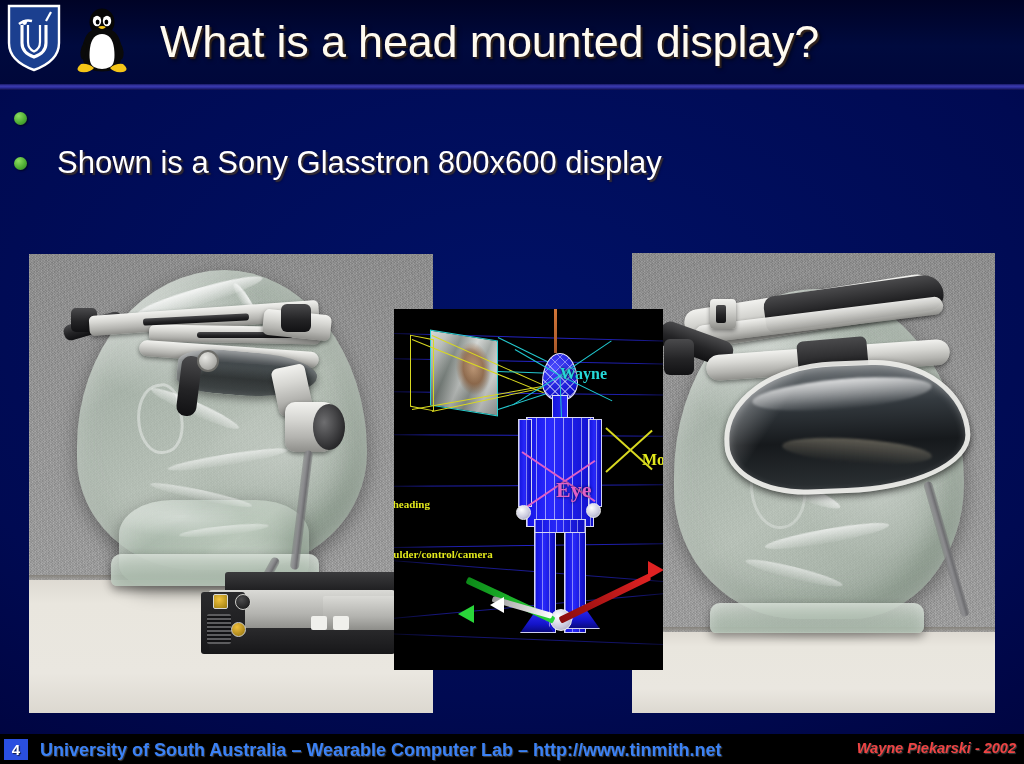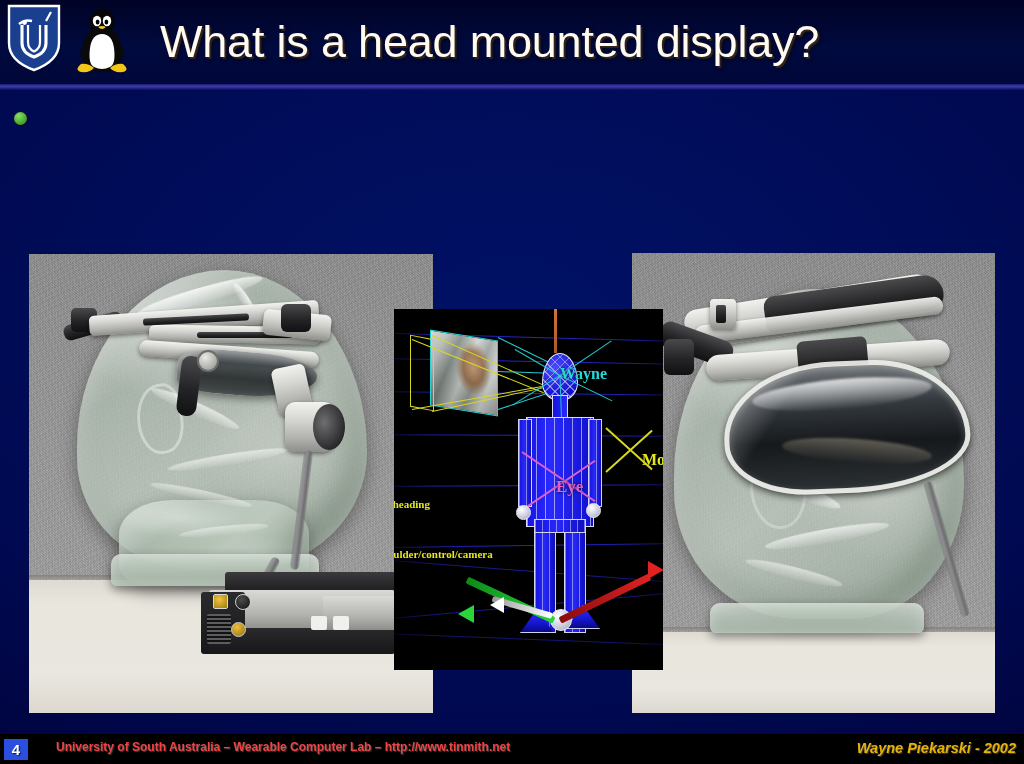--- a/index.html
+++ b/index.html
@@ -151,21 +151,21 @@
     position:absolute; height:1px;
     background:linear-gradient(to right, rgba(18,18,120,0) 0%, rgba(30,30,170,.95) 18%, rgba(36,36,200,1) 50%, rgba(30,30,170,.95) 82%, rgba(18,18,120,0) 100%);
   }
   .render-label {
     position:absolute; white-space:nowrap;
     font-family:"Liberation Serif", serif; font-weight:bold;
     text-shadow:0 0 3px rgba(0,0,0,.9);
   }
   .lbl-yellow { color:#e2e81c; font-size:11px; }
   .lbl-cyan   { color:#26d8d8; font-size:16px; }
-  .lbl-pink   { color:#e060c8; font-size:17px; }
+  .lbl-pink   { color:#e060c8; font-size:22px; }
 
   .torso {
     position:absolute;
     background:
       repeating-linear-gradient(to right, rgba(255,255,255,.55) 0 1px, rgba(255,255,255,0) 1px 9px),
       linear-gradient(to right,#1414e6 0%,#2a2aff 35%,#1010cc 100%);
     border:1px solid #dcdcf5;
   }
   .limb {
     position:absolute;
@@ -217,27 +217,27 @@
     background:#000000;
   }
   #page-num {
     position:absolute; left:4px; top:5px; width:24px; height:21px;
     background:#2a4fe0;
     color:#ffffff; font-size:15px; font-weight:bold;
     display:flex; align-items:center; justify-content:center;
     text-shadow:1px 1px 1px rgba(0,0,0,.7);
   }
   #footer-center {
-    position:absolute; left:56px; top:6px;
-    color:#ef4444; font-size:12px; font-weight:bold; white-space:nowrap;
+    position:absolute; left:40px; top:6px;
+    color:#3b82f6; font-size:18px; font-weight:bold; white-space:nowrap;
     text-shadow:1px 1px 1px rgba(90,90,90,.7);
   }
   #footer-right {
     position:absolute; right:8px; top:6px;
-    color:#eab308; font-size:14.5px; font-weight:bold; font-style:italic; white-space:nowrap;
+    color:#ef4444; font-size:14.5px; font-weight:bold; font-style:italic; white-space:nowrap;
     text-shadow:1px 1px 1px rgba(90,90,90,.7);
   }
 </style>
 </head>
 <body>
 
 <div id="slide">
 
   <div id="header"></div>
   <div id="header-rule"></div>
@@ -269,20 +269,24 @@
       <path d="M48 36 Q54 46 50 54 Q46 50 45 40 Z" fill="#0a0a0a"></path>
     </svg>
   </div>
 
   <div id="slide-title">What is a head mounted display?</div>
 
   <div id="bullets">
     <div class="bullet-row">
       <span class="bullet-dot"></span>
     </div>
+    <div class="bullet-row">
+      <span class="bullet-dot"></span>
+      <span class="bullet-text">Shown is a Sony Glasstron 800x600 display</span>
+    </div>
   </div>
 
   <div class="photo" id="photo-left">
     <div class="carpet"></div>
     <div class="table-edge" style="top:321px;"></div>
     <div class="table-top" style="top:326px; height:133px;"></div>
 
     <div class="glass-head" style="left:48px; top:16px; width:290px; height:300px;
                 border-radius:52% 50% 44% 42% / 60% 62% 40% 38%;"></div>
 

